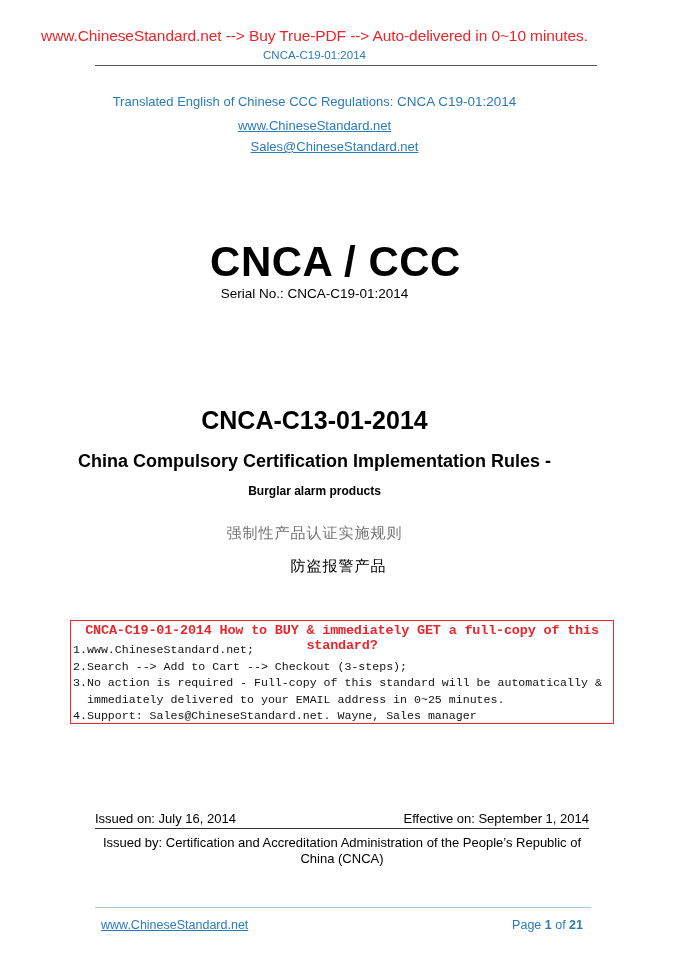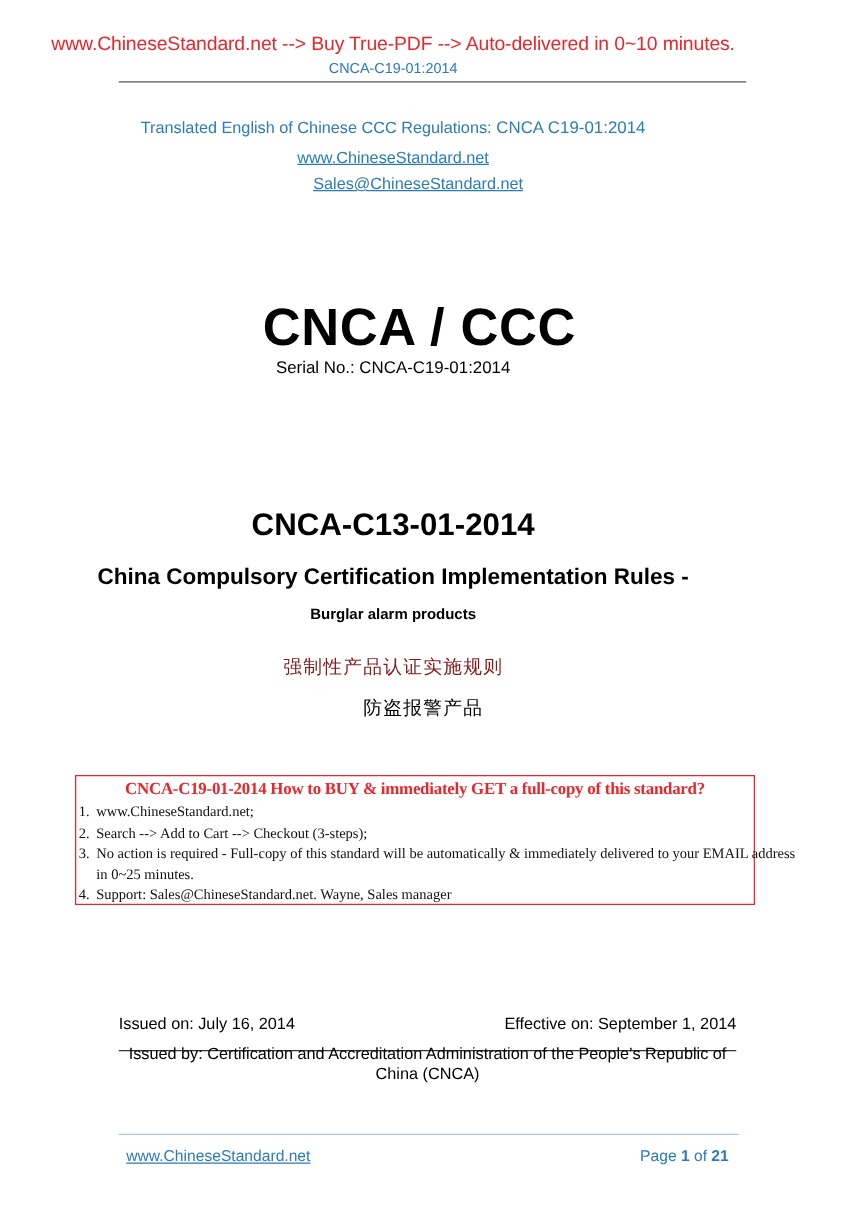--- a/index.html
+++ b/index.html
@@ -75,40 +75,40 @@
     }
     .std-title2 {
       top: 484px;
       font-size: 12px;
       font-weight: bold;
     }
     .cn-title1 {
       top: 524px;
       font-size: 15px;
       font-family: "DejaVu Serif", serif;
-      color: #7f1d1d;
+      color: #737373;
       letter-spacing: 1px;
     }
     .cn-title2 {
       top: 557px;
       font-size: 15px;
       font-family: "DejaVu Serif", serif;
       color: #000000;
       letter-spacing: 1px;
       padding-left: 24px;
     }
 
     .buy-box {
-      left: 60px;
+      left: 70px;
       top: 620px;
       width: 544px;
       height: 104px;
       border: 1.5px solid #e8262b;
       box-sizing: border-box;
-      font-family: Liberation Serif, serif;
+      font-family: Liberation Mono, monospace;
     }
     .buy-title {
       position: absolute;
       left: 0;
       width: 100%;
       top: 2px;
       text-align: center;
       font-size: 13.5px;
       font-weight: bold;
       color: #e8262b;
@@ -129,21 +129,21 @@
     .buy-list .num { width: 14px; flex: none; }
     .buy-list .txt { width: 570px; }
 
     .issued-row {
       left: 95px;
       width: 494px;
       top: 811px;
       font-size: 13px;
       display: flex;
       justify-content: space-between;
-      padding-bottom: 14px;
+      padding-bottom: 2px;
       border-bottom: 1.5px solid #333;
       align-items: center;
     }
     .issued-by {
       top: 835px;
       left: 95px;
       width: 494px;
       text-align: center;
       font-size: 13px;
       line-height: 16px;

